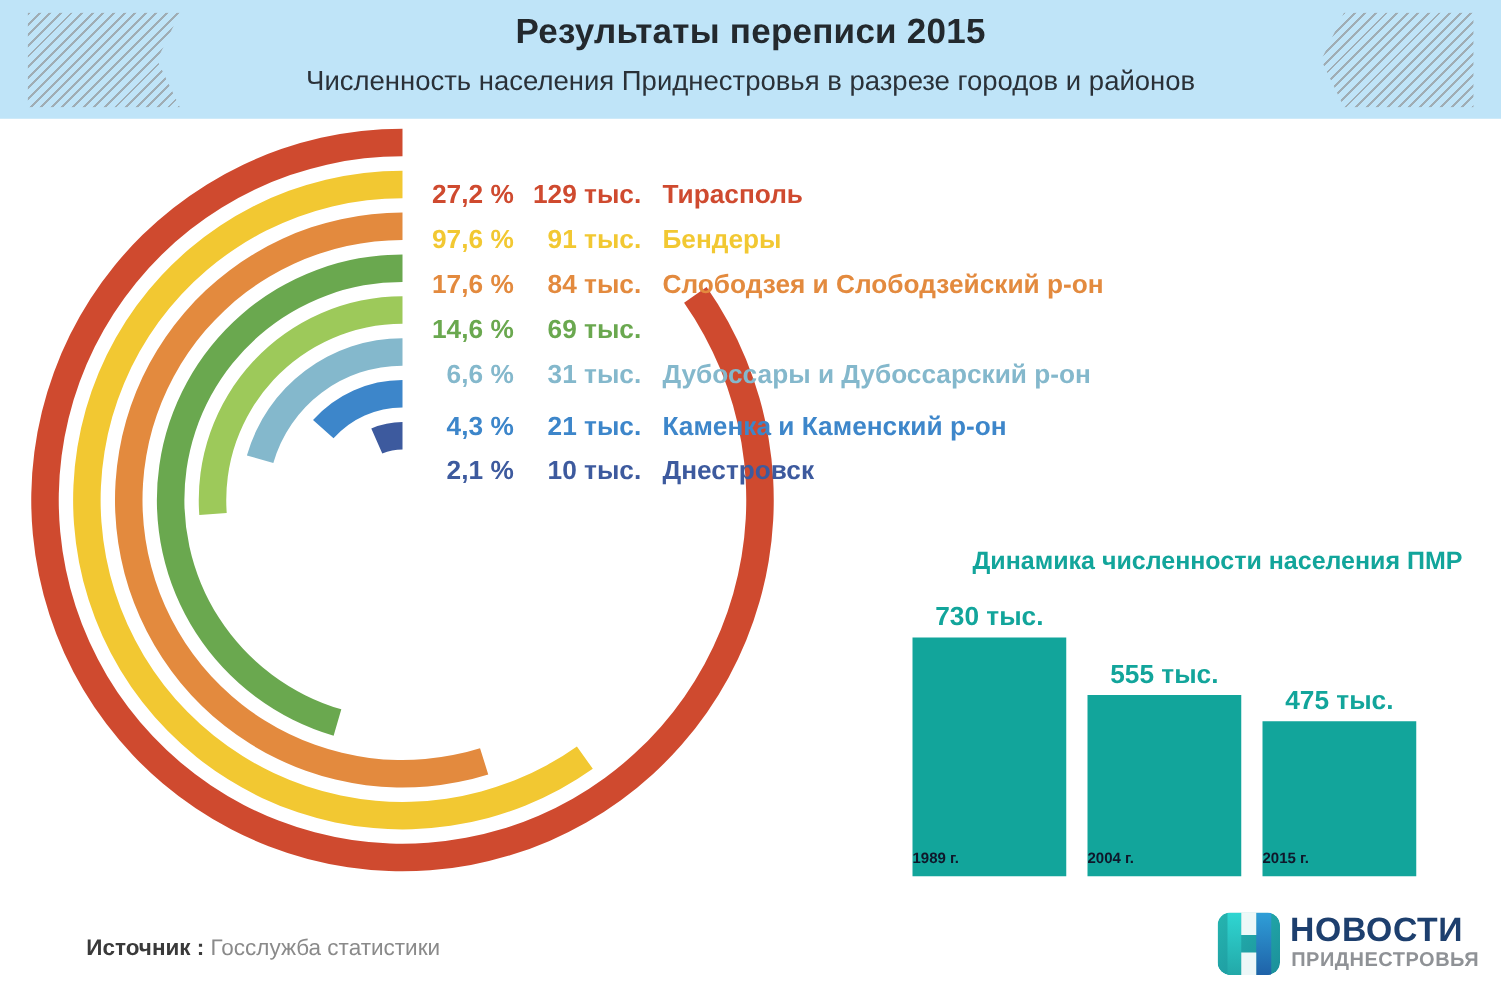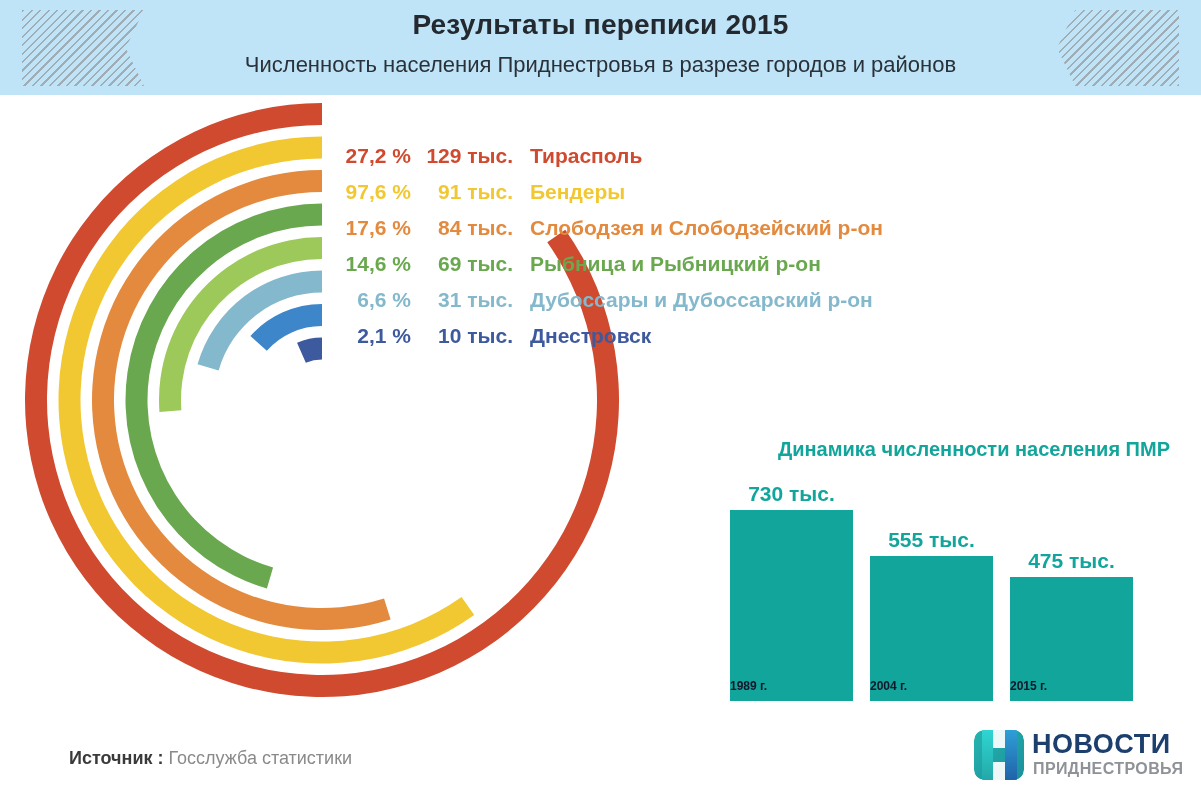--- a/index.html
+++ b/index.html
@@ -249,30 +249,34 @@
 
   <div class="legend-row">
     <span class="legend-pct" style="color: rgb(227, 138, 62);">17,6 %</span>
     <span class="legend-count" style="color: rgb(227, 138, 62);">84 тыс.</span>
     <span class="legend-name" style="color: rgb(227, 138, 62);">Слободзея и Слободзейский р-он</span>
   </div>
 
   <div class="legend-row">
     <span class="legend-pct" style="color: rgb(106, 168, 79);">14,6 %</span>
     <span class="legend-count" style="color: rgb(106, 168, 79);">69 тыс.</span>
-    <span class="legend-name" style="color: rgb(106, 168, 79);">Рыбница и Рыбницкий р-он</span>
   </div>
 
 
   <div class="legend-row">
     <span class="legend-pct" style="color: rgb(132, 184, 204);">6,6 %</span>
     <span class="legend-count" style="color: rgb(132, 184, 204);">31 тыс.</span>
     <span class="legend-name" style="color: rgb(132, 184, 204);">Дубоссары и Дубоссарский р-он</span>
   </div>
 
+  <div class="legend-row" style="height:41px;line-height:48px;">
+    <span class="legend-pct" style="color: rgb(61, 134, 202);">4,3 %</span>
+    <span class="legend-count" style="color: rgb(61, 134, 202);">21 тыс.</span>
+    <span class="legend-name" style="color: rgb(61, 134, 202);">Каменка и Каменский р-он</span>
+  </div>
 
   <div class="legend-row">
     <span class="legend-pct" style="color: rgb(61, 90, 158);">2,1 %</span>
     <span class="legend-count" style="color: rgb(61, 90, 158);">10 тыс.</span>
     <span class="legend-name" style="color: rgb(61, 90, 158);">Днестровск</span>
   </div>
 
 </div>
 
 <div id="bar-chart">

